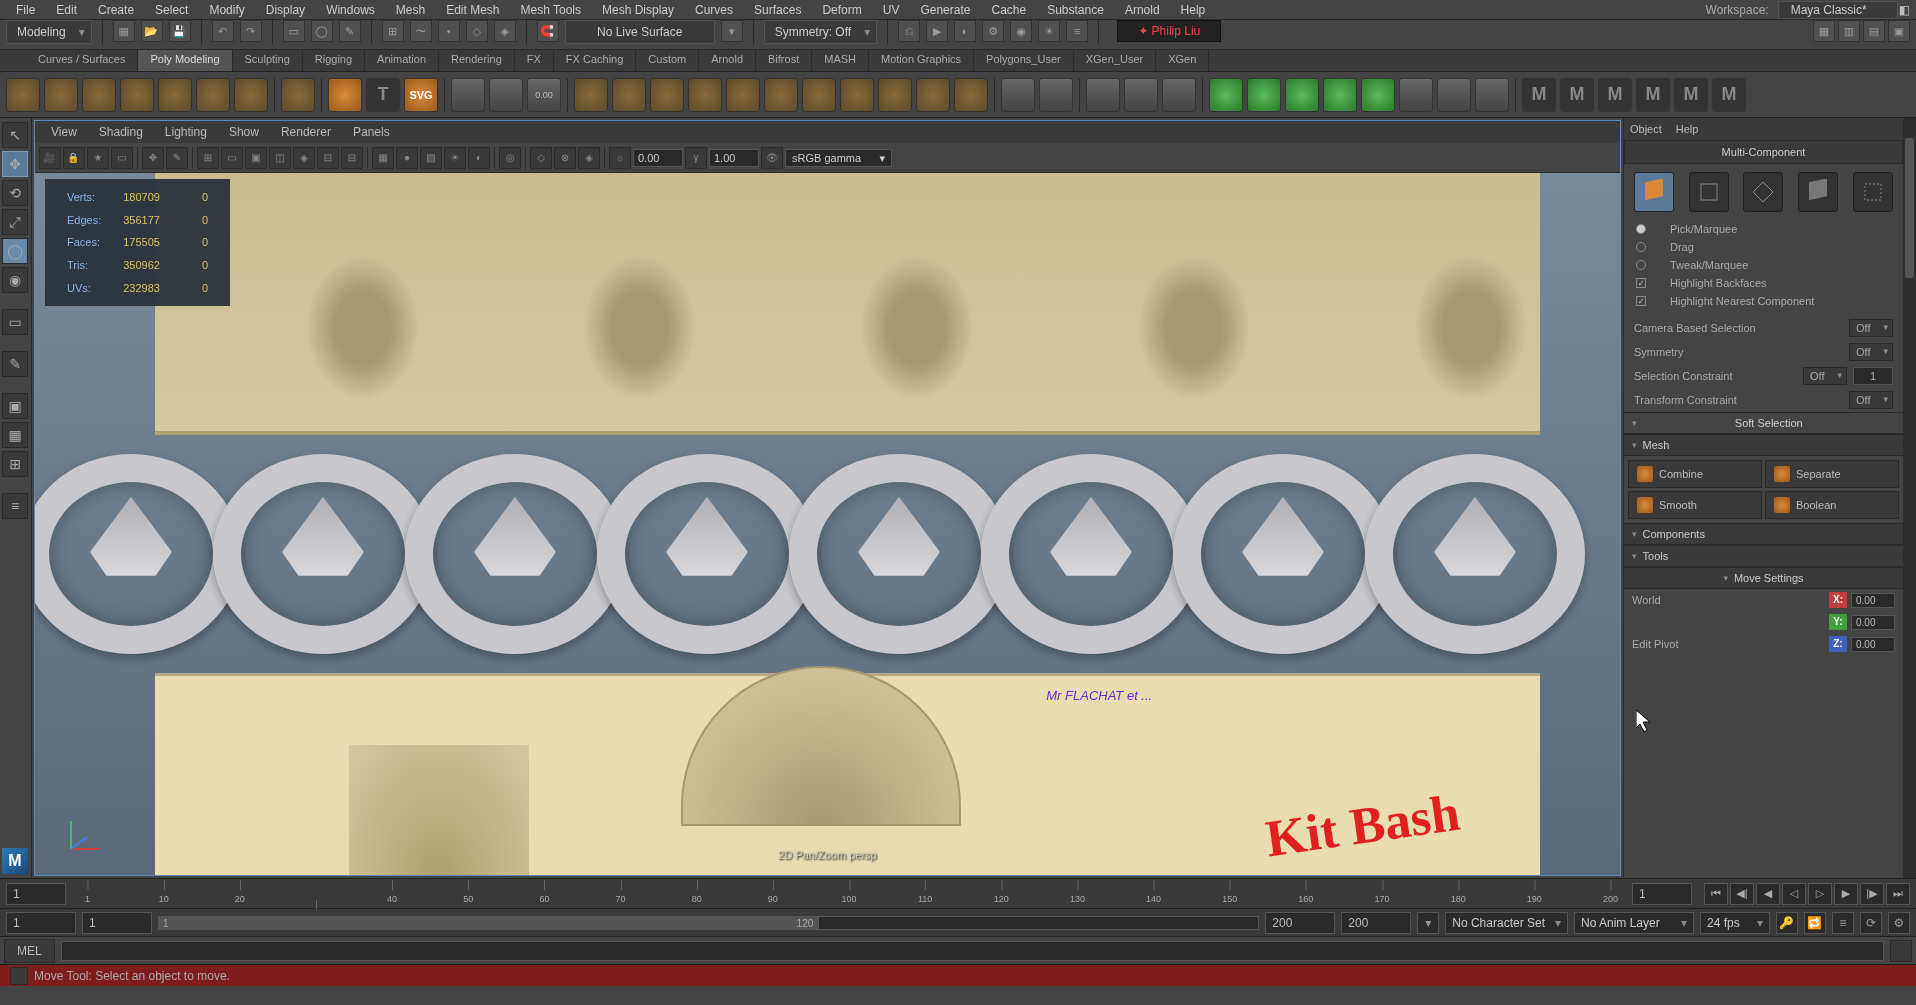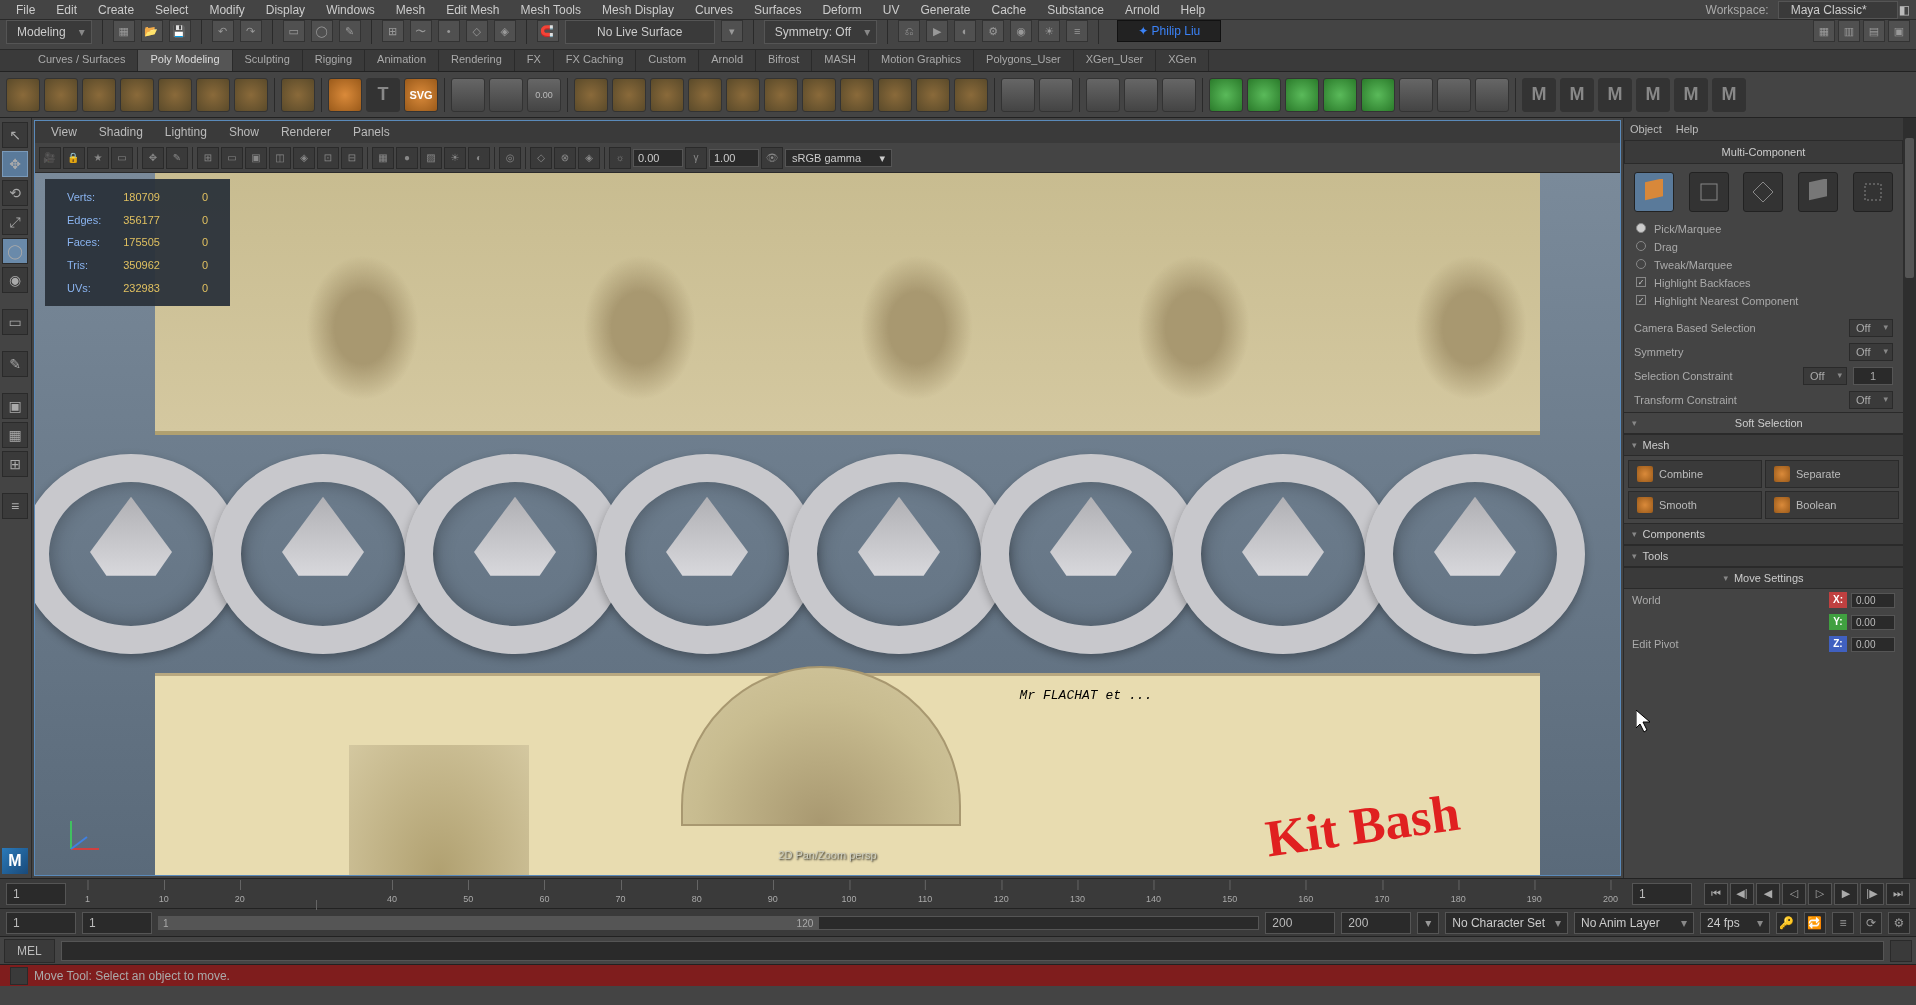--- a/index.html
+++ b/index.html
@@ -8,21 +8,21 @@
 .menubar .menu-item{padding:2px 10px;color:#ccc;cursor:default}
 .menubar .spacer{flex:1}
 .menubar .workspace-label{color:#aaa;margin-right:8px}
 .menubar .workspace-sel{background:#3a3a3a;border:1px solid #555;padding:1px 12px;color:#ccc;min-width:120px}
 .statusbar1{height:30px;background:#444;border-bottom:1px solid #2a2a2a;display:flex;align-items:flex-start;padding:0 6px;gap:6px}
 .statusbar1 .dropdown{background:#3a3a3a;border:1px solid #555;padding:4px 25px 4px 10px;color:#ccc;position:relative}
 .statusbar1 .dropdown::after{content:"▾";position:absolute;right:6px;color:#888}
 .statusbar1 .sep{width:1px;height:24px;background:#2a2a2a;margin:0 4px}
 .statusbar1 .ico{width:22px;height:22px;background:#505050;border:1px solid #333;display:flex;align-items:center;justify-content:center;color:#999;font-size:11px}
 .statusbar1 .livesurf{background:#3a3a3a;border:1px solid #555;padding:4px 20px;color:#ccc;min-width:150px;text-align:center}
-.statusbar1 .userbox{background:#222;border:1px solid #111;padding:3px 20px;color:#3b82f6;margin-left:8px}
+.statusbar1 .userbox{background:#222;border:1px solid #111;padding:3px 20px;color:#ef4444;margin-left:8px}
 .statusbar1 .right-icons{margin-left:auto;display:flex;gap:3px}
 .shelf-tabs{height:22px;background:#3a3a3a;display:flex;align-items:stretch;border-bottom:1px solid #222;padding-left:26px}
 .shelf-tabs .tab{padding:3px 12px;color:#aaa;border-right:1px solid #2a2a2a;font-size:11px;cursor:default}
 .shelf-tabs .tab.active{background:#555;color:#ddd}
 .shelf{height:46px;background:#444;display:flex;align-items:center;padding:0 6px;gap:4px;border-bottom:1px solid #222}
 .shelf .shelf-item{width:34px;height:34px;background:radial-gradient(circle,#8a6a3a,#5a4a2a);border:1px solid #333;border-radius:3px}
 .shelf .shelf-item.green{background:radial-gradient(circle,#5aba5a,#2a7a2a)}
 .shelf .shelf-item.grey{background:linear-gradient(#666,#444)}
 .shelf .shelf-item.orange{background:radial-gradient(circle,#da8a3a,#9a5a1a)}
 .shelf .shelf-item.dark{background:#333;color:#888;display:flex;align-items:center;justify-content:center;font-weight:bold;font-size:18px}
@@ -58,31 +58,31 @@
  radial-gradient(ellipse 140px 180px at 95% 60%,#a89870 0 20%,transparent 40%),
  linear-gradient(#c8bc90,#d4c8a0);
  border-bottom:4px solid #b0a070;margin:0 80px 0 120px}
 .ornament-mid{flex:1.2;display:flex;align-items:center;gap:0;background:transparent;overflow:hidden}
 .ring{width:220px;height:200px;border:28px solid #c8c8cc;border-radius:50%;flex-shrink:0;margin:0 -14px;position:relative;box-shadow:inset 0 0 20px rgba(0,0,0,0.3),0 4px 10px rgba(0,0,0,0.3)}
 .ring::before{content:"";position:absolute;top:10%;left:25%;width:50%;height:55%;background:linear-gradient(#b0b0b4,#d8d8dc);clip-path:polygon(50% 0,100% 70%,80% 100%,20% 100%,0 70%);border-radius:10px}
 .ornament-bot{flex:1;background:#e8dcb0;position:relative;margin:0 80px 0 120px;border-top:3px solid #b8a880}
 .ornament-bot .rosette{position:absolute;left:38%;top:-10px;width:280px;height:160px;border-radius:140px 140px 0 0;background:radial-gradient(circle at 50% 100%,#a89870,#c8bc90 60%,#d4c8a0);border:2px solid #a89870}
 .ornament-bot .leaf{position:absolute;left:14%;bottom:0;width:180px;height:130px;background:radial-gradient(ellipse at 50% 100%,#b0a070,#d4c8a0)}
 .ornament-bot .handwrite{position:absolute;right:80px;bottom:20px;font-family:cursive;font-size:52px;color:#e02020;font-weight:bold;transform:rotate(-8deg)}
-.ornament-bot .caption{position:absolute;right:28%;top:12px;font-family:Liberation Mono, monospace;font-size:13px;color:#000000;font-style:italic}
+.ornament-bot .caption{position:absolute;right:28%;top:12px;font-family:Liberation Sans, sans-serif;font-size:13px;color:#6d28d9;font-style:italic}
 .viewport .axis{position:absolute;left:30px;bottom:20px;width:40px;height:40px}
 .viewport .hud{position:absolute;left:50%;bottom:14px;transform:translateX(-50%);color:#d0d0c0;font-size:11px;text-shadow:1px 1px 2px #000}
 .right-panel{width:280px;background:#444;border-left:1px solid #2a2a2a;display:flex;flex-direction:column;font-size:11px}
 .right-panel .rp-menubar{height:22px;background:#3a3a3a;display:flex;align-items:center;padding:0 6px;gap:14px;color:#bbb}
 .right-panel .mc-header{background:#3a3a3a;border:1px solid #2a2a2a;text-align:center;padding:5px;color:#ccc}
 .right-panel .comp-row{display:flex;justify-content:space-around;padding:8px 6px;gap:6px}
 .right-panel .comp{width:40px;height:40px;background:#333;border:1px solid #222;display:flex;align-items:center;justify-content:center;border-radius:3px}
 .right-panel .comp.active{background:#5a7a9a}
 .right-panel .comp svg{width:26px;height:26px}
-.right-panel .opt-row{padding:3px 12px;display:flex;align-items:flex-start;gap:8px;color:#aaa}
+.right-panel .opt-row{padding:3px 12px;display:flex;align-items:center;gap:24px;color:#aaa}
 .right-panel .opt-row .radio{width:10px;height:10px;border:1px solid #888;border-radius:50%}
 .right-panel .opt-row .radio.on{background:#ccc}
 .right-panel .opt-row .check{width:10px;height:10px;border:1px solid #888;display:flex;align-items:center;justify-content:center;font-size:8px}
 .right-panel .opt-row .check.on::after{content:"✓";color:#ccc}
 .right-panel .dd-row{padding:3px 10px;display:flex;align-items:center;gap:6px;color:#aaa}
 .right-panel .dd-row .lbl{flex:1}
 .right-panel .dd-row .val{background:#3a3a3a;border:1px solid #2a2a2a;padding:2px 16px 2px 6px;min-width:44px;position:relative}
 .right-panel .dd-row .val::after{content:"▾";position:absolute;right:4px;color:#888;font-size:9px}
 .right-panel .dd-row .num{width:40px;background:#2a2a2a;border:1px solid #555;padding:2px 4px;text-align:center}
 .right-panel .section-hd{background:#3a3a3a;padding:4px 8px;color:#ccc;display:flex;align-items:center;gap:6px;border-top:1px solid #2a2a2a;border-bottom:1px solid #2a2a2a}

